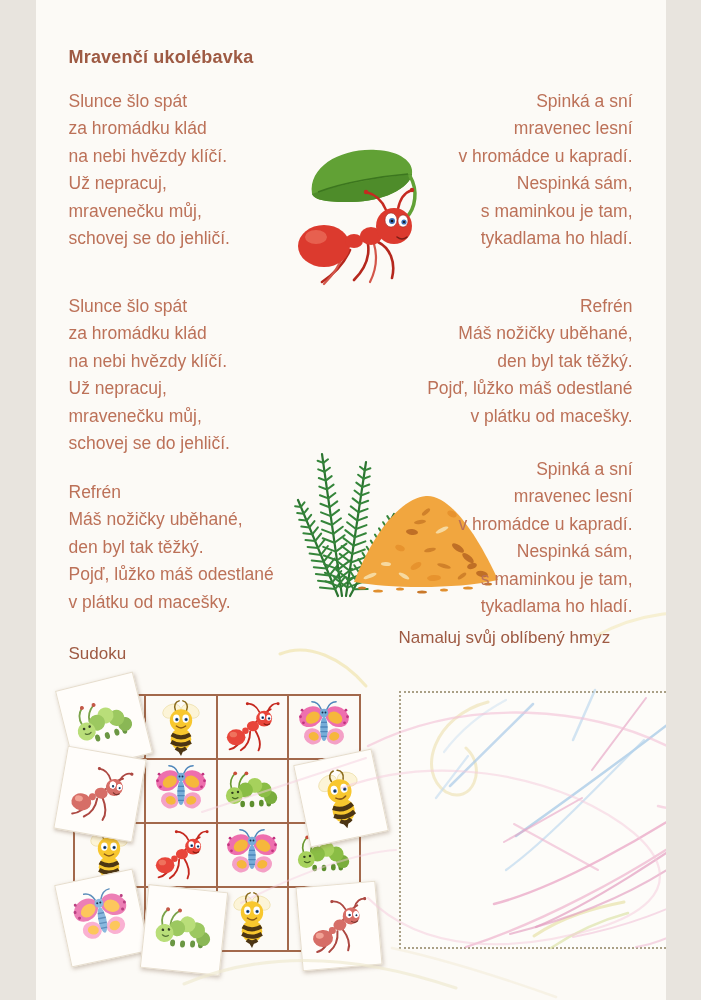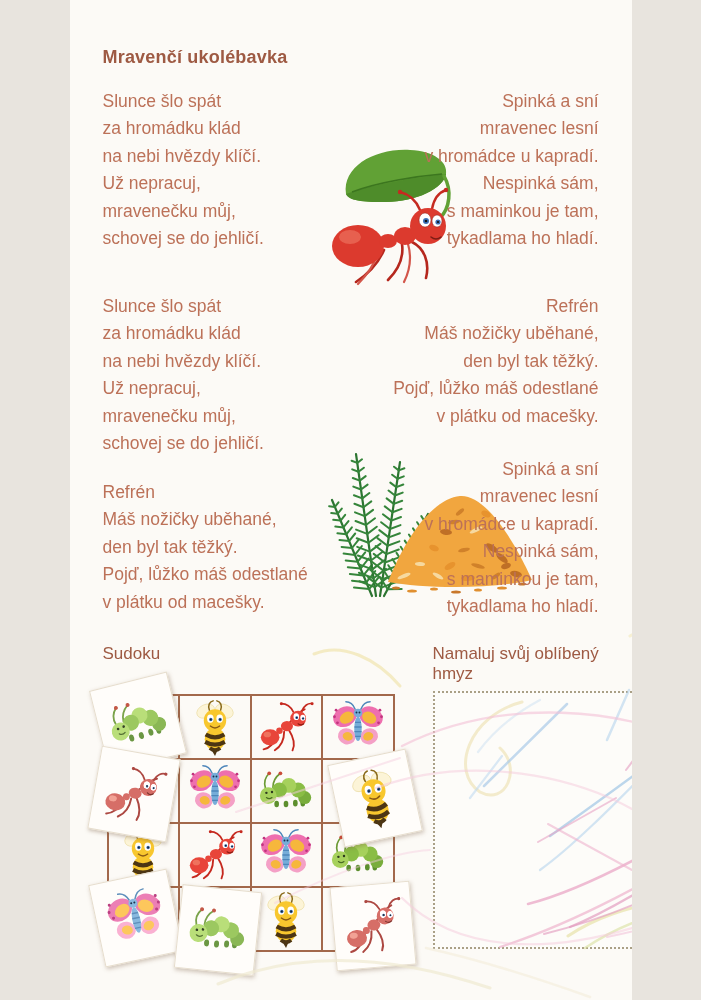--- a/index.html
+++ b/index.html
@@ -1,35 +1,35 @@
 <!DOCTYPE html>
 <html><head>
 <meta charset="utf-8">
 <style>
   html,body{margin:0;padding:0;background:#e8e4de;}
   .page{
-    position:relative;width:562px;height:1000px;margin:0 auto;
+    position:relative;width:630px;height:1000px;margin:0 auto;
     background:#fcfaf6;overflow:hidden;
     font-family:"Liberation Sans","DejaVu Sans",sans-serif;
   }
   .title{
     position:absolute;left:33px;top:47px;
     font-size:18px;font-weight:700;color:#9e5a43;letter-spacing:.2px;
   }
   .lyrics{position:absolute;z-index:2;}
   .lyrics p{margin:0;line-height:27.4px;font-size:17.5px;font-weight:400;color:#bc7158;}
   .b-l1{left:33px;top:88px;}
   .b-l2{left:33px;top:293px;}
   .b-l3{left:33px;top:479px;}
   .b-r1{right:33px;top:88px;text-align:right;}
   .b-r2{right:33px;top:293px;text-align:right;}
   .b-r3{right:33px;top:456px;text-align:right;}
   .heading{position:absolute;font-size:17px;font-weight:400;color:#9e5a43;z-index:2;}
   .h-sudoku{left:33px;top:644px;}
-  .h-draw{left:363px;top:644px;}
+  .h-draw{left:363px;top:628px;}
   .illu{position:absolute;z-index:1;}
   .illu-ant{left:258px;top:142px;width:168px;height:146px;}
   .illu-fern{left:256px;top:448px;width:212px;height:158px;}
   .sudoku-grid{
     position:absolute;left:37px;top:694px;width:288px;height:258px;
     display:grid;grid-template-columns:repeat(4,1fr);grid-template-rows:repeat(4,1fr);
     gap:2px;padding:2px;background:#a2684b;box-sizing:border-box;z-index:1;
   }
   .cell{background:#fcfaf6;position:relative;display:flex;align-items:center;justify-content:center;}
   .cell svg.insect{width:56px;height:58px;}

